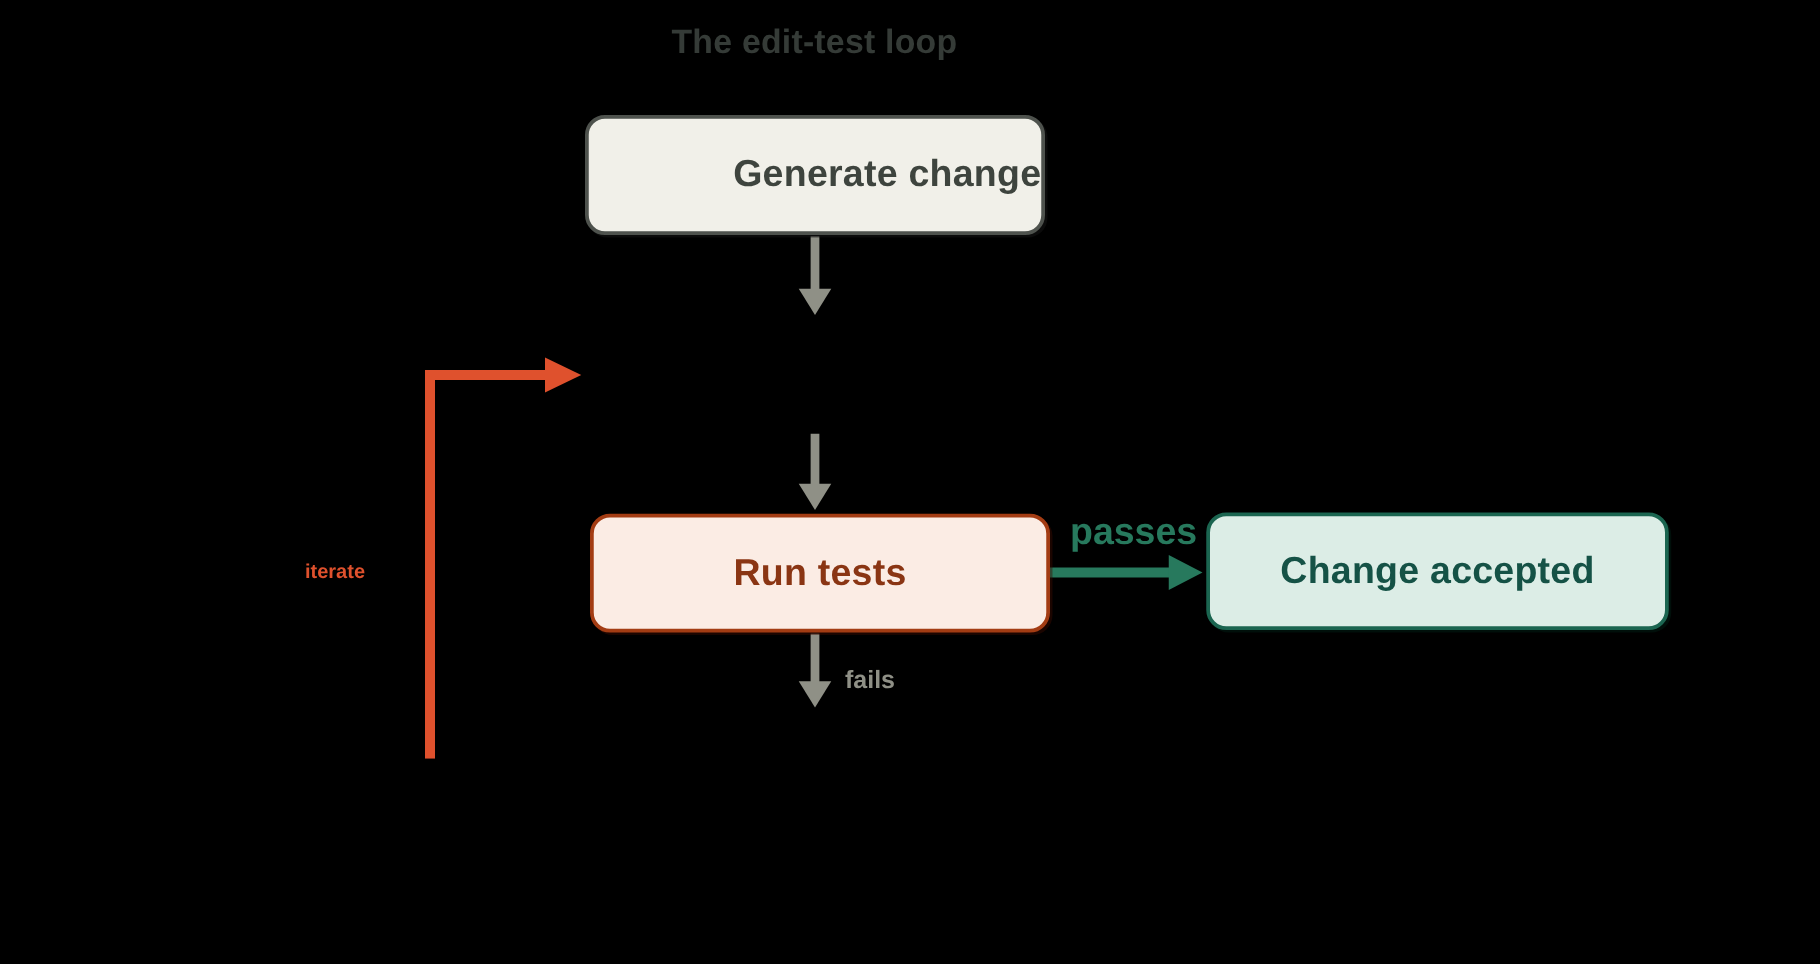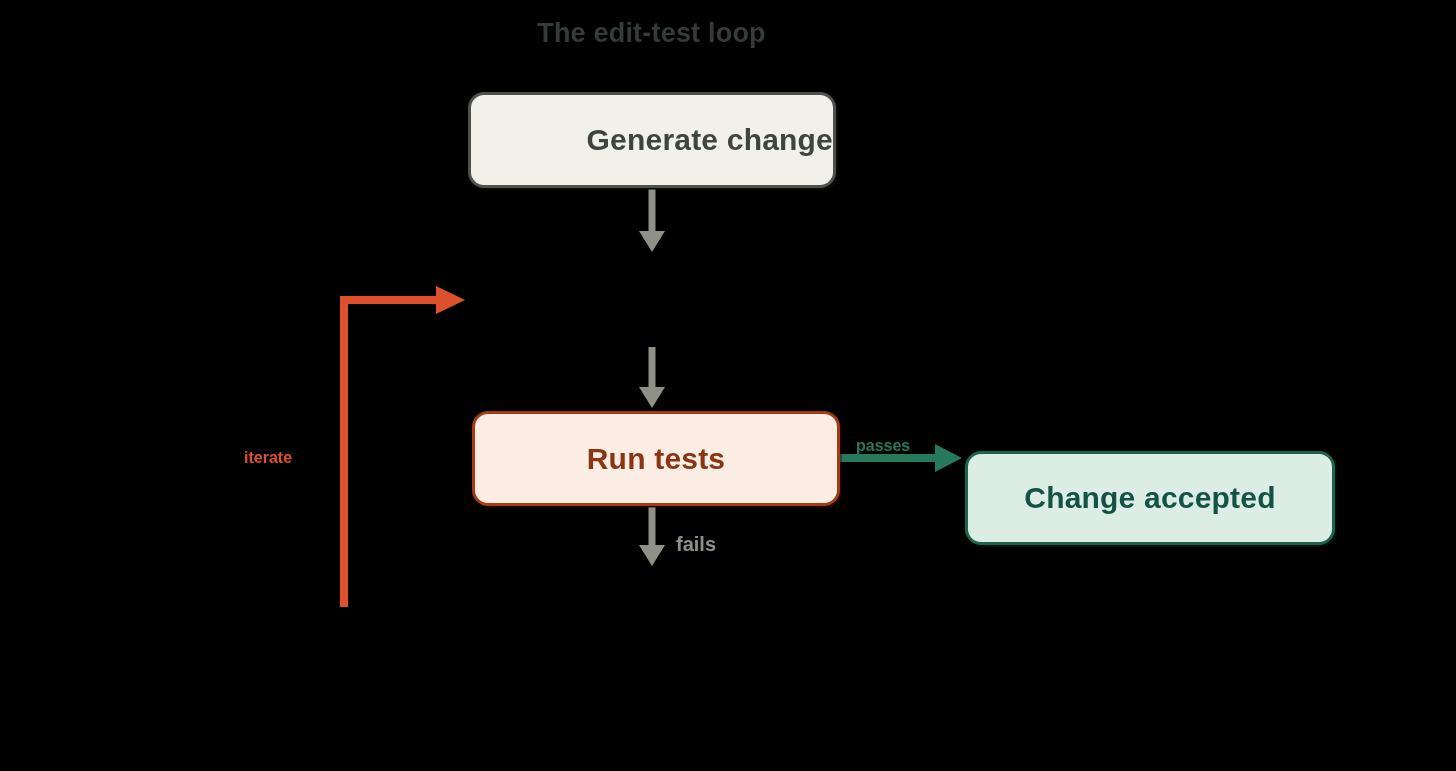--- a/index.html
+++ b/index.html
@@ -48,21 +48,20 @@
     background: var(--red-fill, #fbece4);
     border: 3px solid var(--red-border, #a33c13);
     color: var(--red-text, #8a3513);
     box-shadow: 2px 2px 0 rgba(60,10,0,0.45);
   }
   .node-green {
     background: var(--green-fill, #dcede6);
     border: 3px solid var(--green-border, #1b6550);
     color: var(--green-text, #155246);
     box-shadow: 2px 2px 0 rgba(0,30,20,0.5);
-    margin-top: 41px;
   }
   #node-generate { left: 468px; top: 92px;  width: 368px; height: 96px; }
   #node-review   { left: 468px; top: 255px; width: 368px; height: 91px; }
   #node-run      { left: 472px; top: 411px; width: 368px; height: 95px; text-align: right; }
   #node-fix      { left: 468px; top: 572px; width: 368px; height: 91px; }
   #node-accepted { left: 965px; top: 410px; width: 370px; height: 94px; }
 
   #edges {
     position: absolute;
     left: 0;
@@ -77,22 +76,22 @@
   .head-teal   { fill:   var(--teal-arrow, #27795d); }
   .edge-orange { stroke: var(--orange-arrow, #df512d); }
   .head-orange { fill:   var(--orange-arrow, #df512d); }
 
   .edge-label {
     position: absolute;
     font-weight: bold;
     white-space: nowrap;
   }
   #label-passes {
-    left: 856px; top: 437px;
-    font-size: 16px;
+    left: 856px; top: 409px;
+    font-size: 30px;
     color: var(--teal-arrow, #27795d);
   }
   #label-fails {
     left: 676px; top: 521px;
     font-size: 20px;
     color: var(--gray-arrow, #8f9086);
     margin-top: 12px;
   }
   #label-iterate {
     left: 244px; top: 449px;

